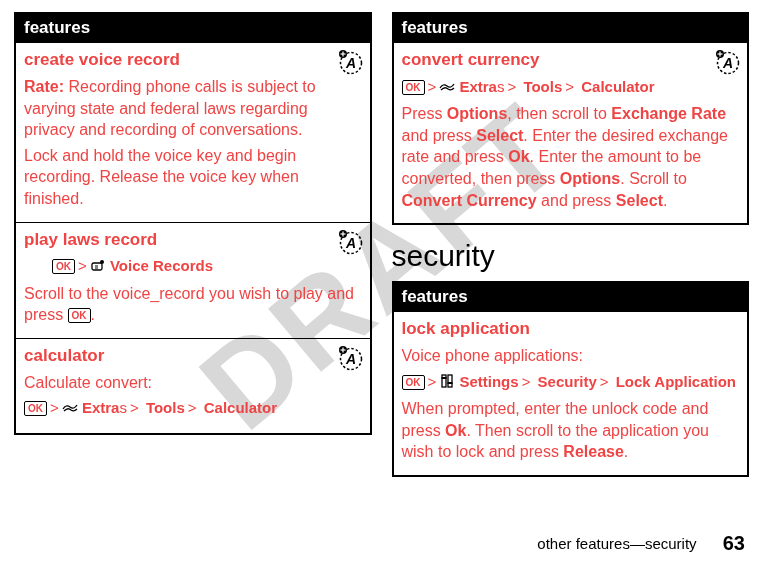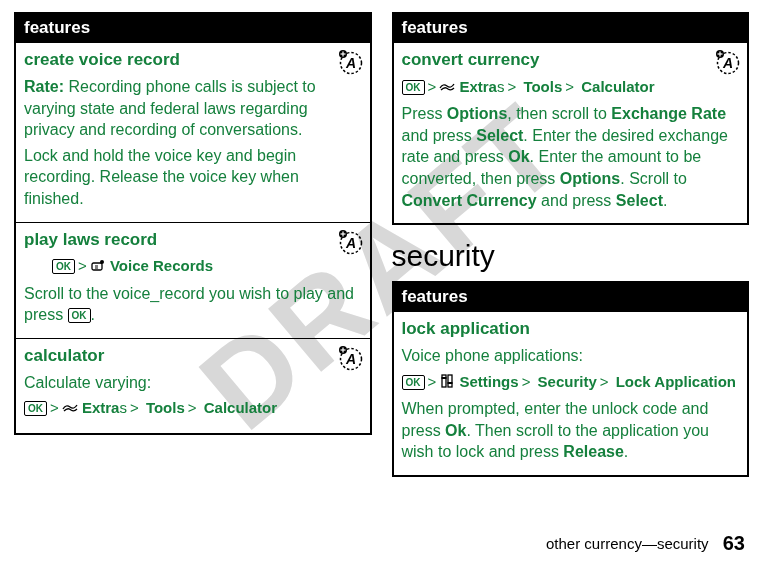--- a/index.html
+++ b/index.html
@@ -46,21 +46,21 @@
     text-align: left;
     padding: 4px 8px;
     font-size: 17px;
     font-weight: bold;
   }
   table.features td {
     border-top: 1.5px solid #000;
     padding: 6px 8px 8px 8px;
     font-size: 16px;
     line-height: 1.35;
-    color: #15803d;
+    color: #ef4444;
     vertical-align: top;
     position: relative;
     margin-left: 48px;
   }
   .cell-title {
     font-weight: bold;
     font-size: 17px;
     display: block;
     margin-bottom: 2px;
   }
@@ -99,21 +99,21 @@
   .footer {
     position: absolute;
     bottom: 10px;
     right: 18px;
     font-size: 15px;
     z-index: 1;
   }
   .footer .pagenum {
     font-weight: bold;
     font-size: 20px;
-    margin-left: 10px;
+    margin-left: 22px;
     vertical-align: -1px;
   }
   .miniicon {
     display: inline-block;
     vertical-align: -2px;
   }
 </style>
 </head>
 <body>
 
@@ -163,21 +163,21 @@
           <tr>
             <td>
               <span class="cell-title">calculator</span>
               <span class="badge"><svg viewBox="0 0 26 26" width="26" height="26">
     <circle cx="13" cy="14" r="10.5" fill="none" stroke="#000" stroke-width="1.5" stroke-dasharray="2.5 2"></circle>
     <text x="13" y="19" text-anchor="middle" font-size="14" font-family="Arial" font-weight="bold" font-style="italic" fill="#000">A</text>
     <circle cx="5" cy="5" r="4" fill="#000"></circle>
     <line x1="5" y1="2.5" x2="5" y2="7.5" stroke="#fff" stroke-width="1.2"></line>
     <line x1="2.5" y1="5" x2="7.5" y2="5" stroke="#fff" stroke-width="1.2"></line>
   </svg></span>
-              <div style="margin:4px 0;">Calculate varying:</div>
+              <div style="margin:4px 0;">Calculate convert:</div>
               <div style="margin:4px 0;"><span class="path"><span class="navkey">OK</span><span class="gt">&gt;</span><span class="miniicon"><svg width="16" height="16" viewBox="0 0 16 16">
                       <path d="M1 10 Q4 5 8 8 Q12 11 15 6" fill="none" stroke="#000" stroke-width="1.3"></path>
              <path d="M2 12 Q6 8 9 11 Q12 13 15 10" fill="none" stroke="#000" stroke-width="1.3"></path>
                     </svg></span> <span class="condensed">Extra</span>s<span class="gt">&gt;</span> <span class="condensed">Tools</span><span class="gt">&gt;</span> <span class="condensed">Calculator</span></span></div>
             </td>
           </tr>
         </tbody>
     </table>
   </div>
   <div class="col">
@@ -227,15 +227,15 @@
                     </svg></span> <span class="condensed">Settings</span><span class="gt">&gt;</span> <span class="condensed">Security</span><span class="gt">&gt;</span> <span class="condensed">Lock Application</span></span></div>
               <div style="margin:4px 0;">When prompted, enter the unlock code and press <span class="condensed">Ok</span>. Then scroll to the application you wish to lock and press <span class="condensed">Release</span>.</div>
             </td>
           </tr>
         </tbody>
     </table>
   </div>
 </div>
 
 <div class="footer">
-  <span>other currency—security</span>
+  <span>other features—security</span>
   <span class="pagenum">63</span>
 </div>
 
 </body></html>

